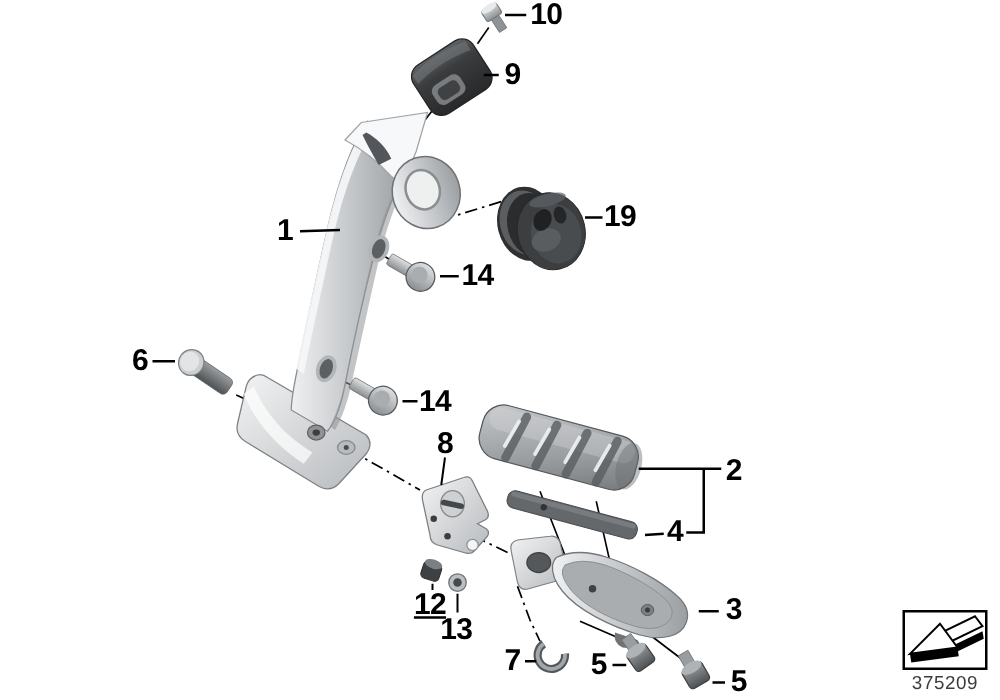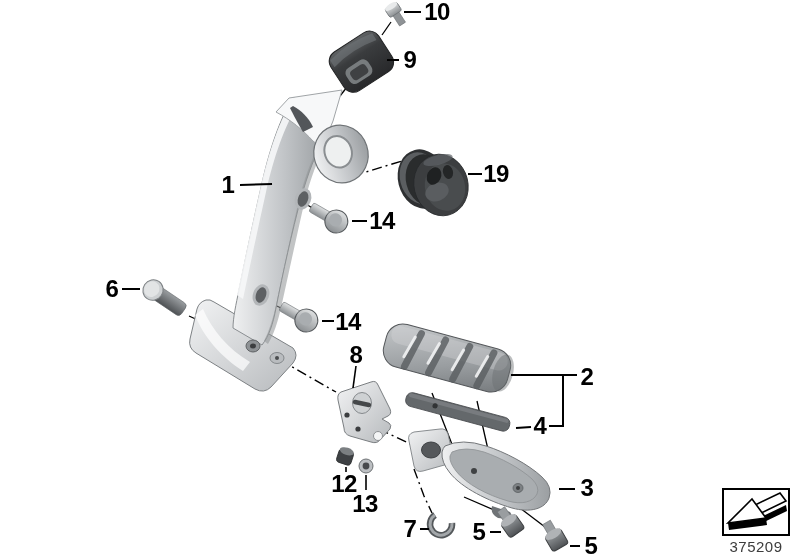--- a/index.html
+++ b/index.html
@@ -234,21 +234,21 @@
 <div class="callout" style="left:587px;top:488px;">3</div>
 <div class="callout" style="left:540px;top:426px;">4</div>
 <div class="callout" style="left:479px;top:532px;">5</div>
 <div class="callout" style="left:591px;top:546px;">5</div>
 <div class="callout" style="left:112px;top:289px;">6</div>
 <div class="callout" style="left:410px;top:529px;">7</div>
 <div class="callout" style="left:356px;top:355px;">8</div>
 <div class="callout" style="left:410px;top:60px;">9</div>
 <div class="callout" style="left:437px;top:12px;">10</div>
 <div class="callout" style="left:496px;top:174px;">19</div>
-<div class="callout" style="left:344px;top:484px;">12</div>
+<div class="callout" style="left:344px;top:484px;text-decoration:underline;">12</div>
 <div class="callout" style="left:365px;top:504px;">13</div>
 <div class="callout" style="left:382px;top:221px;">14</div>
 <div class="callout" style="left:348px;top:322px;">14</div>
 
 <div class="badge">
   <svg width="64" height="44" viewBox="0 0 64 44">
     <polygon points="62,15 33,29 34,35 63,21" fill="#000"></polygon>
     <polygon points="4,33 42,28 43,35 5,40" fill="#000"></polygon>
     <polygon points="56,3 62,11 33,25 27,17" fill="#fff" stroke="#000" stroke-width="1.6"></polygon>
     <polygon points="28,9 42,28 4,33" fill="#fff" stroke="#000" stroke-width="1.6"></polygon>

